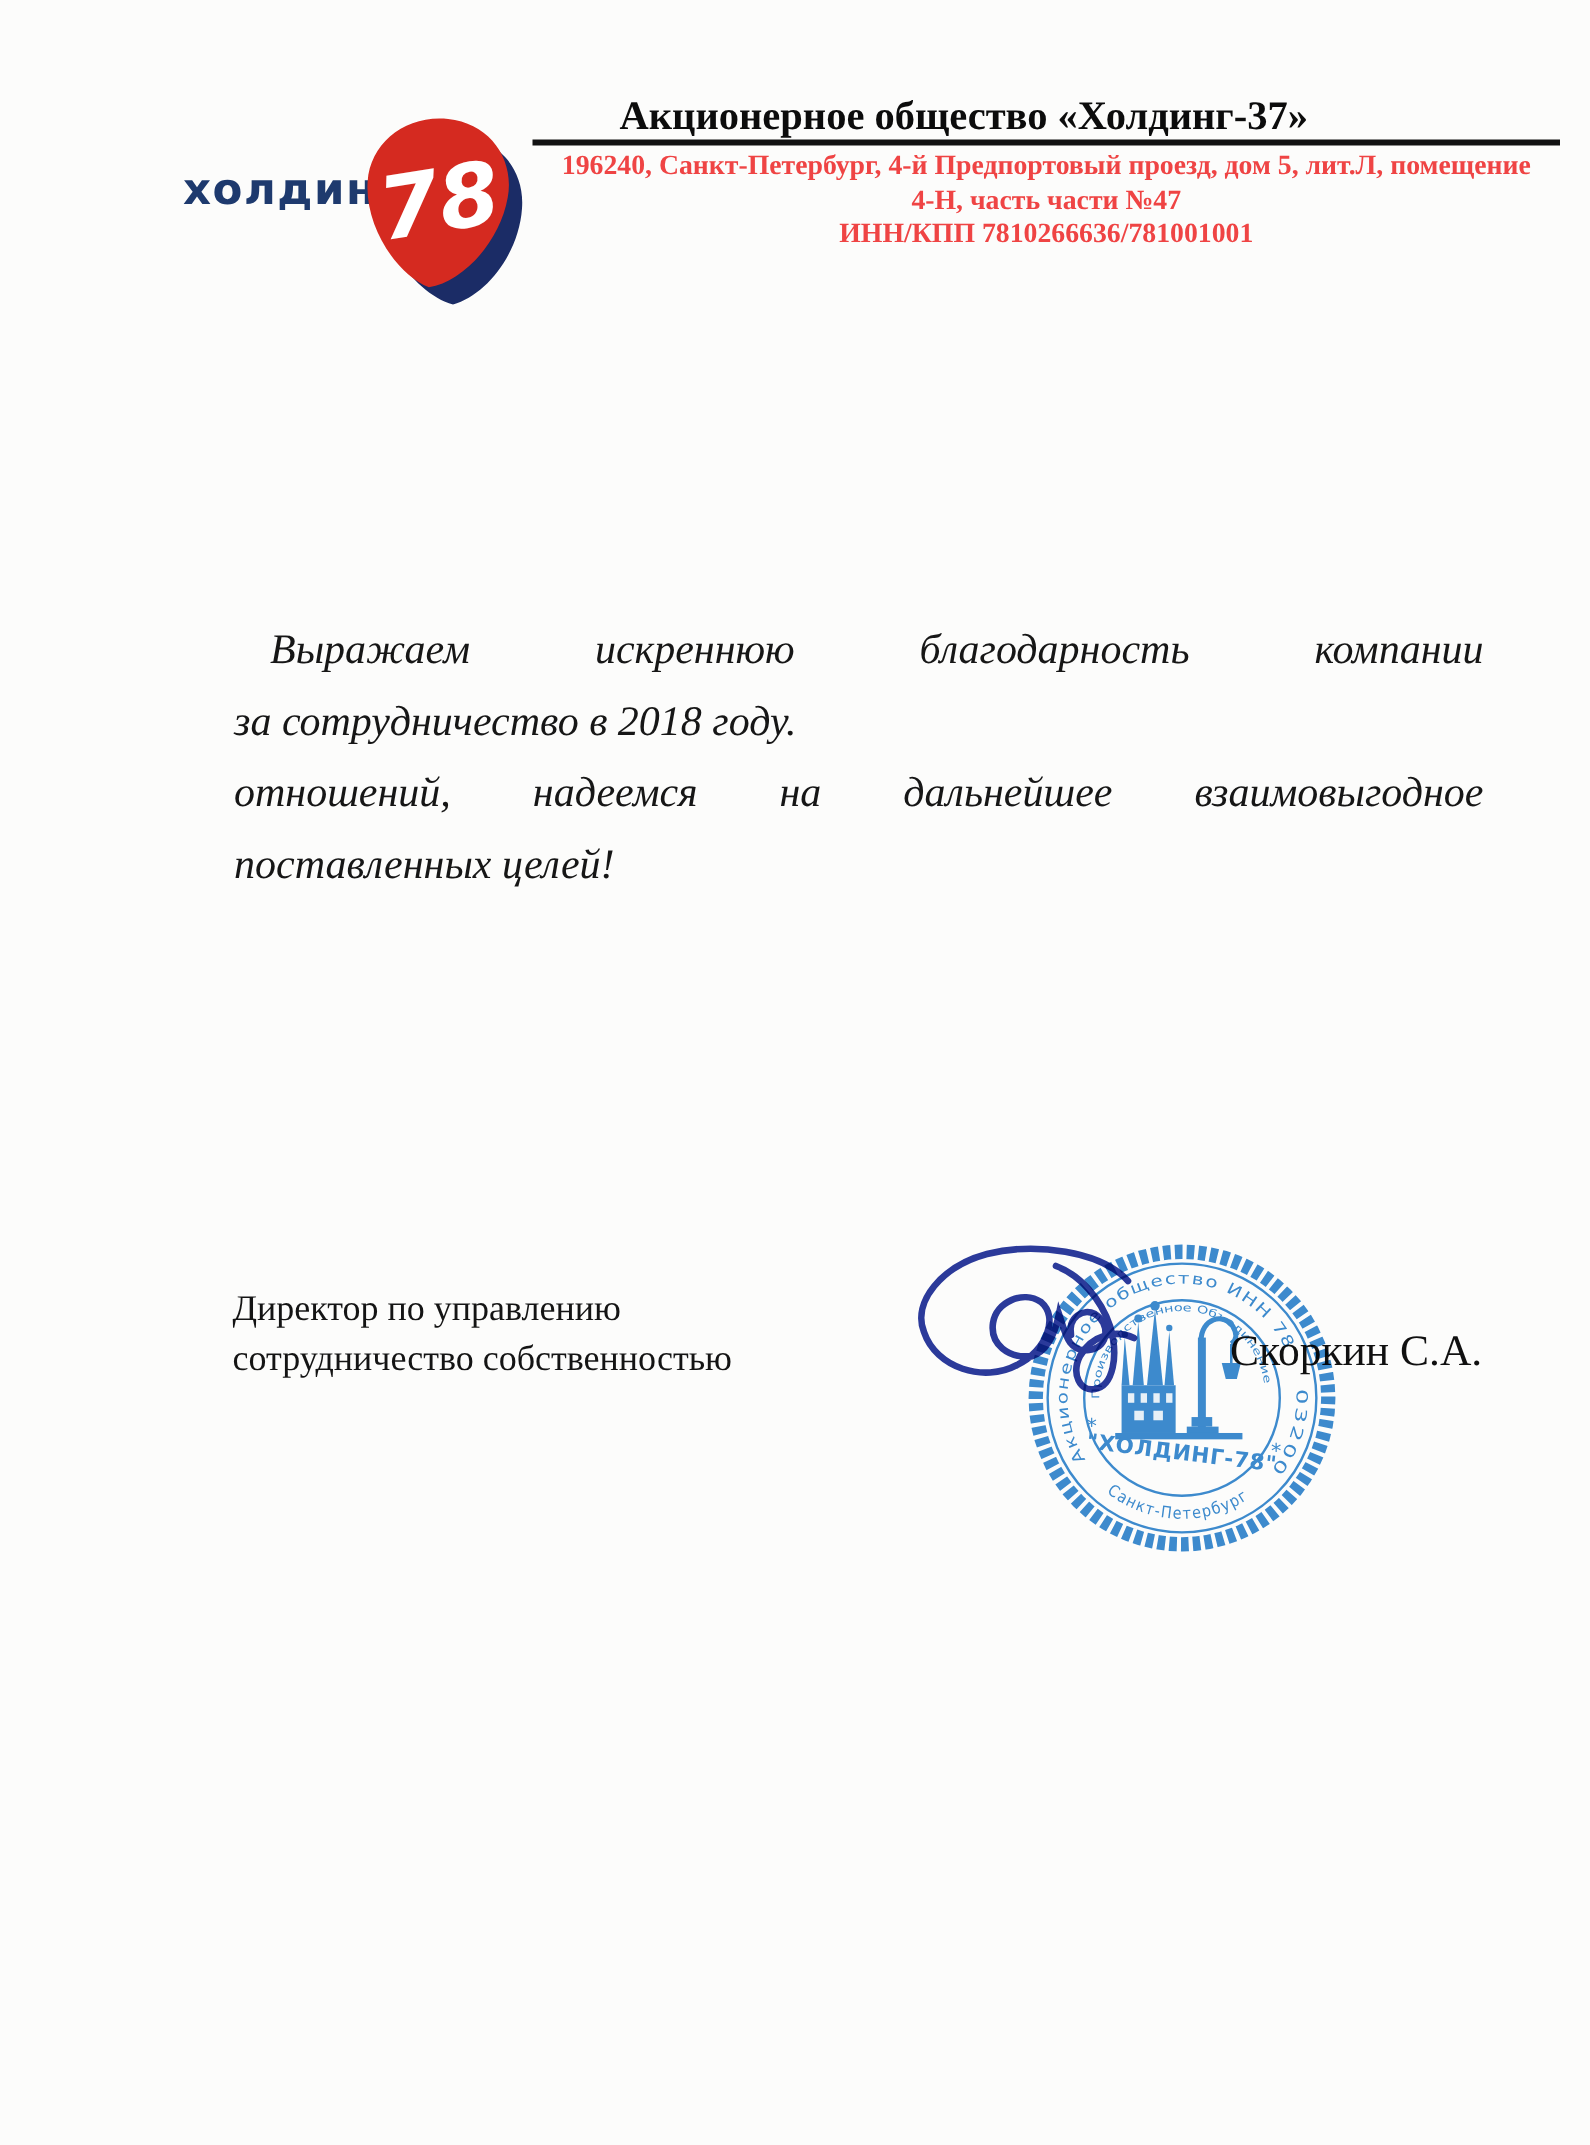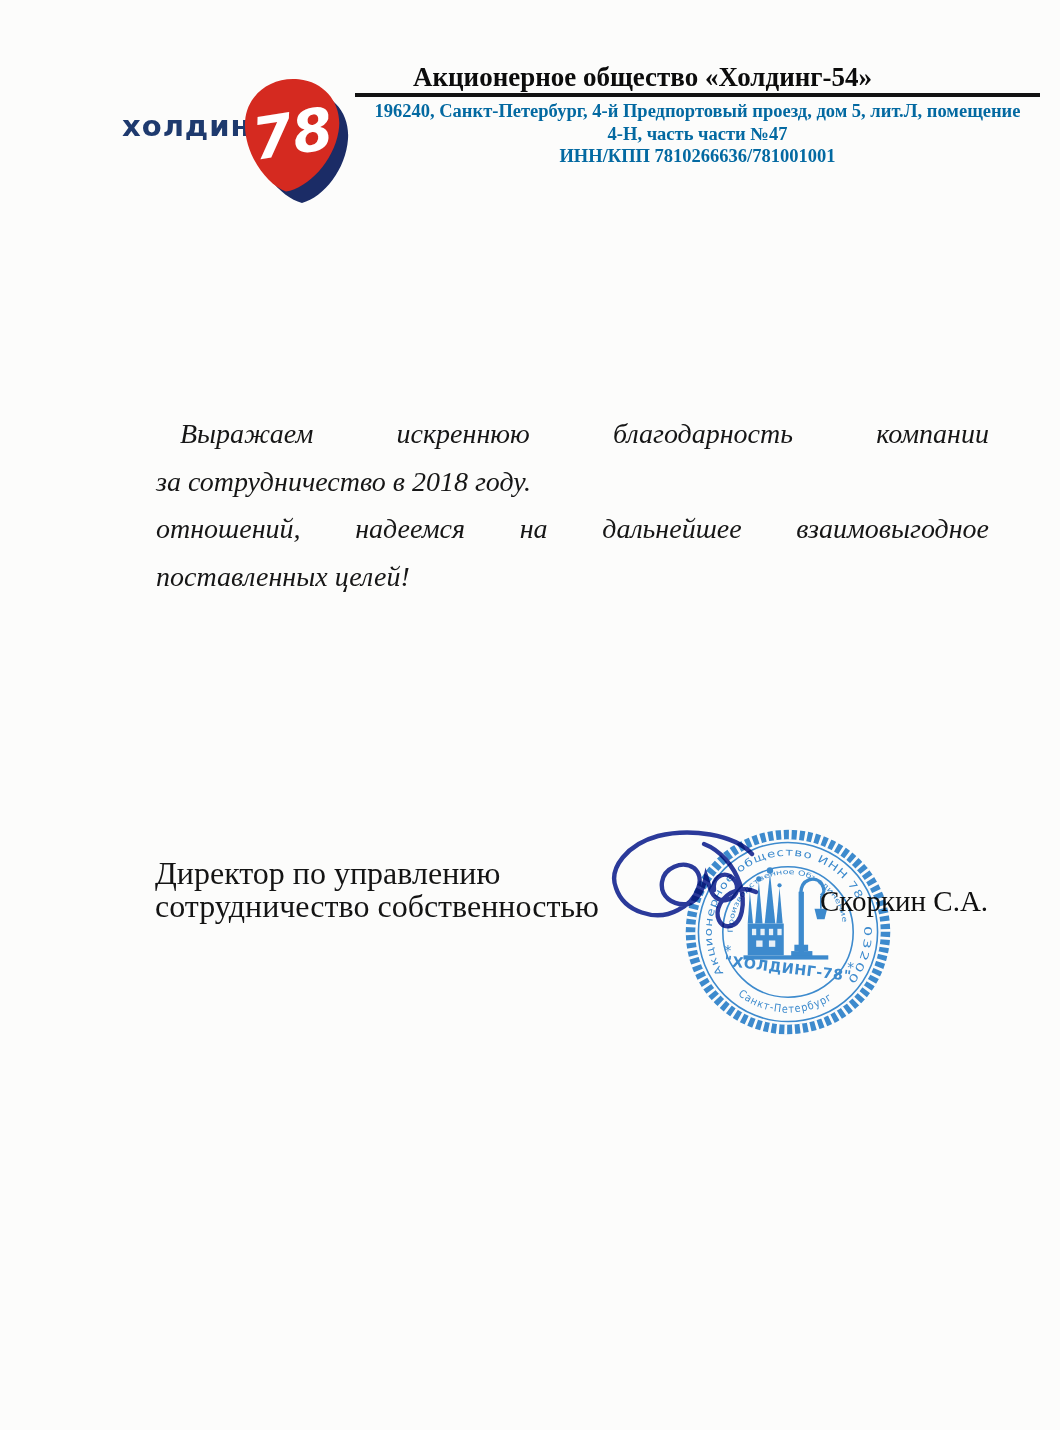--- a/index.html
+++ b/index.html
@@ -29,21 +29,21 @@
     box-sizing:border-box;padding-right:110px;
     text-align:center;
     font-weight:bold;font-size:27px;line-height:30px;
     color:#0c0c0c;
   }
   .hdr-rule{left:355px;top:93px;width:685px;height:4px;background:#121212;}
   .hdr-addr{
     left:355px;top:100px;width:685px;
     text-align:center;
     font-weight:bold;font-size:18.5px;line-height:22.5px;
-    color:#0369a1;
+    color:#ef4444;
   }
 
   
   .body-block{
     left:156px;top:410px;width:833px;
     font-style:italic;
     font-size:28px;color:#161616;
   }
   .bline{
     height:47.5px;line-height:47.5px;
@@ -55,21 +55,21 @@
     -moz-text-align-last:justify;
     text-align-last:justify;
     overflow:hidden;
     height:47.5px;
   }
   .bline.indent{text-indent:24px;}
 
   
   .sig-role{
     left:155px;top:857px;
-    font-size:32px;line-height:33px;color:#141414;
+    font-size:24px;line-height:33px;color:#141414;
   }
   .sig-name{
     left:820px;top:885px;
     font-size:29px;color:#101010;
     z-index:1;
   }
   .stamp{left:682px;top:826px;mix-blend-mode:multiply;z-index:2;}
   .autograph{left:606px;top:830px;mix-blend-mode:multiply;z-index:3;}
 
   svg text{font-family:"DejaVu Sans", sans-serif;}
@@ -82,21 +82,21 @@
   <div class="abs logo-word">холдинг</div>
 
   <svg class="abs logo-badge" width="118" height="132" viewBox="0 0 118 132">
 
     <path d="M60,9 C88,9 106,31 104,57 C102,87 80,115 58,121 C36,115 11,85 10,55 C9,29 32,9 60,9 Z" fill="#1b2c66" transform="translate(7,6)"></path>
 
     <path d="M56,3 C84,3 103,25 101,51 C99,81 77,110 55,116 C33,110 8,80 7,50 C6,24 28,3 56,3 Z" fill="#d52a20" transform="rotate(6 56 58)"></path>
     <text x="56" y="78" text-anchor="middle" fill="#ffffff" font-size="58" font-weight="bold" font-style="italic" transform="rotate(-9 56 60)">78</text>
   </svg>
 
-  <div class="abs hdr-title">Акционерное общество «Холдинг-54»</div>
+  <div class="abs hdr-title">Акционерное общество «Холдинг-37»</div>
   <div class="abs hdr-rule"></div>
   <div class="abs hdr-addr">
     <div>196240, Санкт-Петербург, 4-й Предпортовый проезд, дом 5, лит.Л, помещение</div>
     <div>4-Н, часть части №47</div>
     <div>ИНН/КПП 7810266636/781001001</div>
   </div>
 
   <div class="abs body-block">
     <div class="bline just indent">Выражаем искреннюю благодарность компании «LaminaМонтаж»</div>
     <div class="bline">за сотрудничество в 2018 году.</div>

